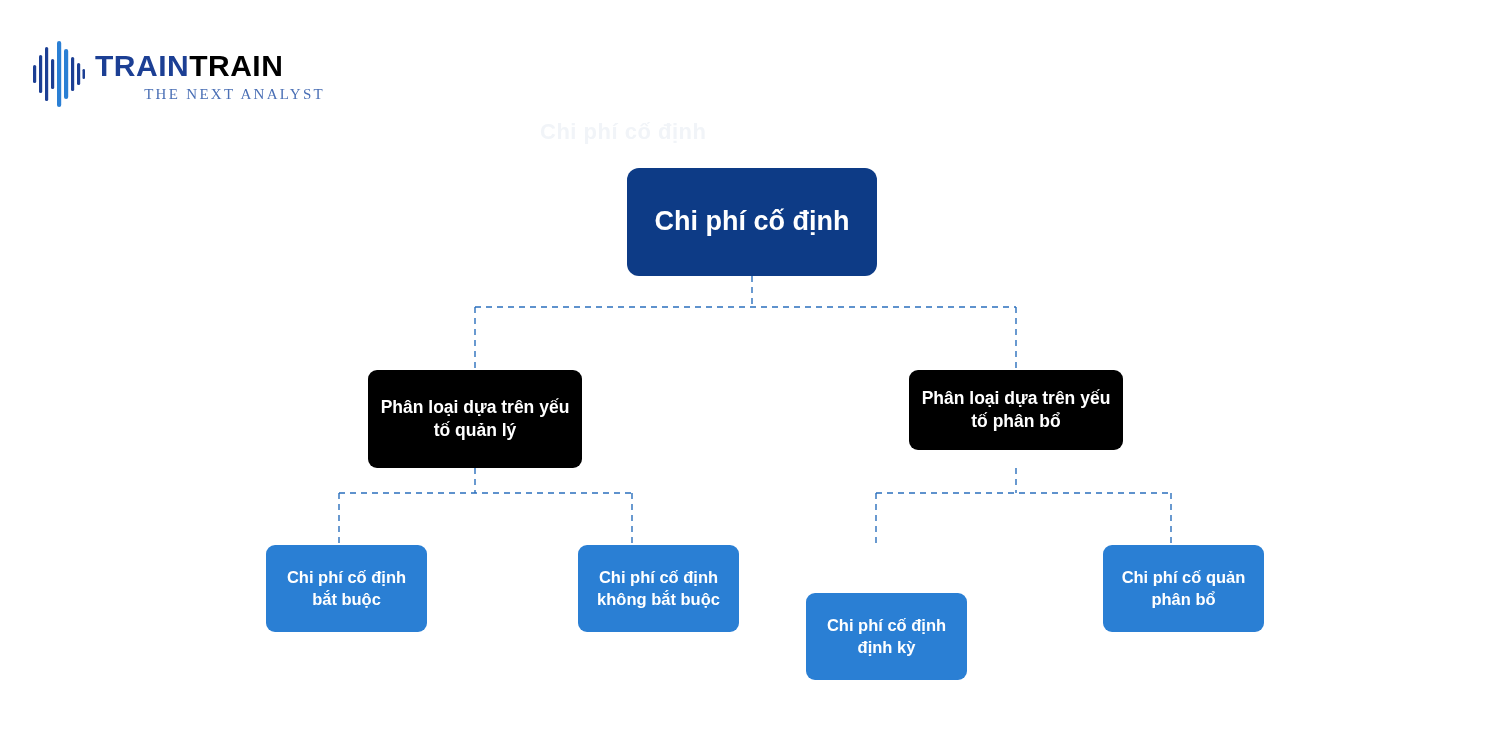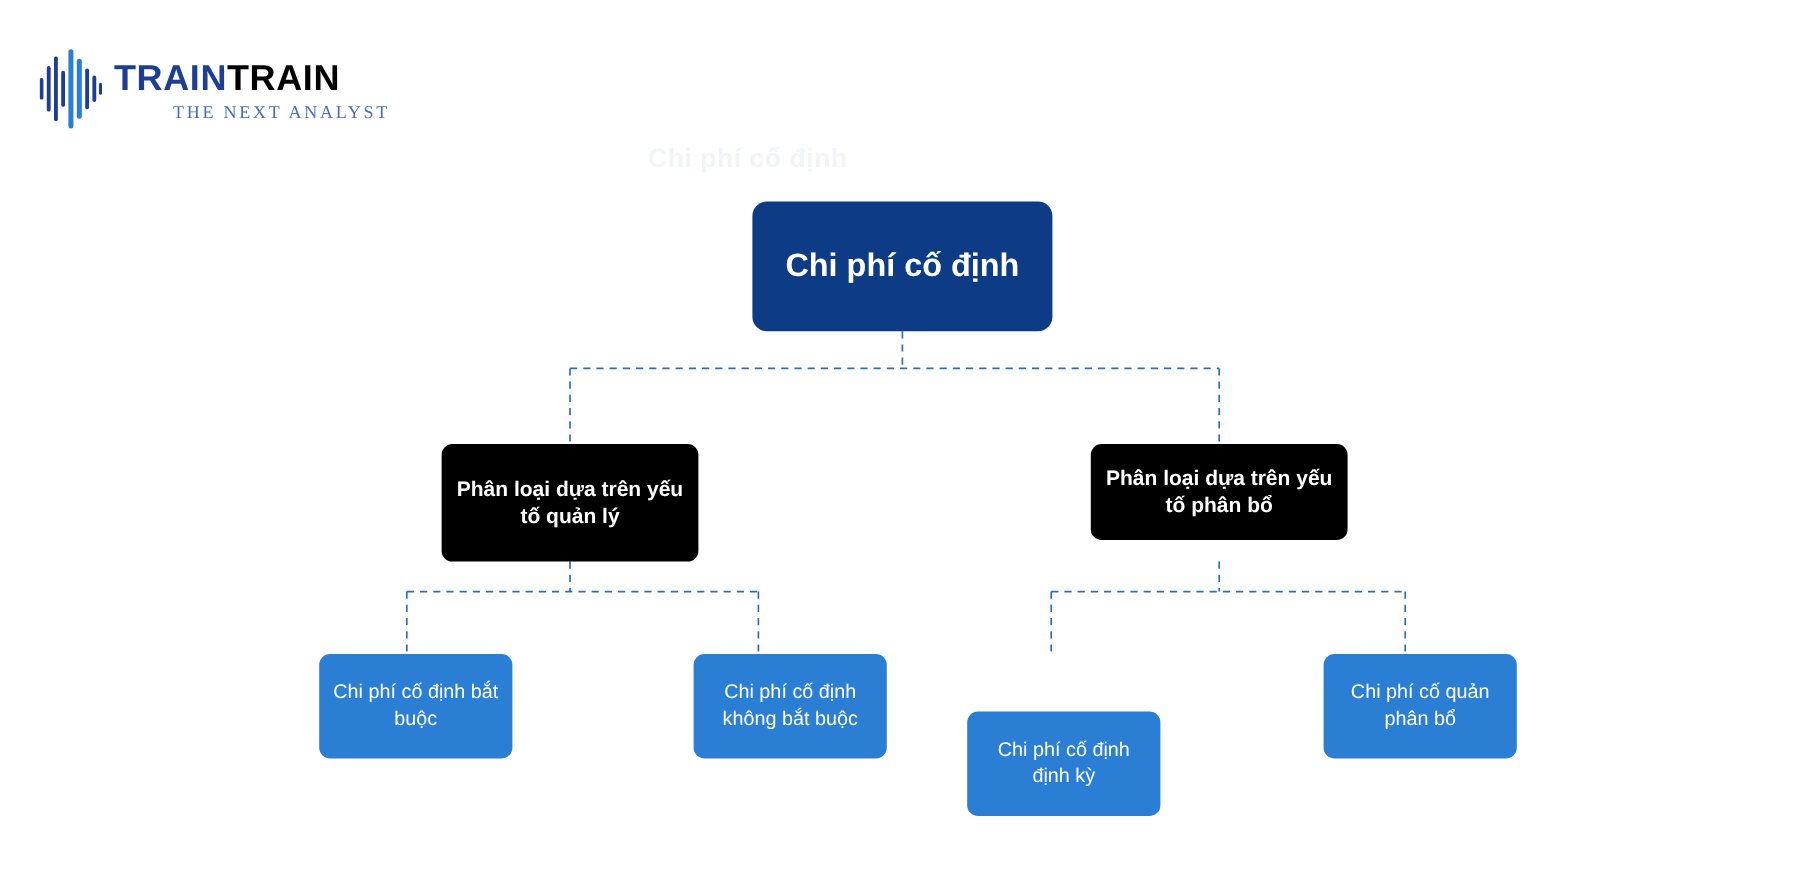--- a/index.html
+++ b/index.html
@@ -102,21 +102,21 @@
     border-radius: 12px;
   }
   .node-mid {
     background: #000000;
     font-size: 17.5px;
     font-weight: bold;
   }
   .node-leaf {
     background: #2a7fd4;
     font-size: 16.5px;
-    font-weight: normal;
+    font-weight: bold;
   }
 </style>
 </head>
 <body>
 
 <div id="logo">
   <div id="logo-mark">
     <svg width="52" height="70" viewBox="0 0 52 70" xmlns="http://www.w3.org/2000/svg">
       <g fill="#1c3f94">
         <rect x="0" y="26" width="3.2" height="18" rx="1.6"></rect>

